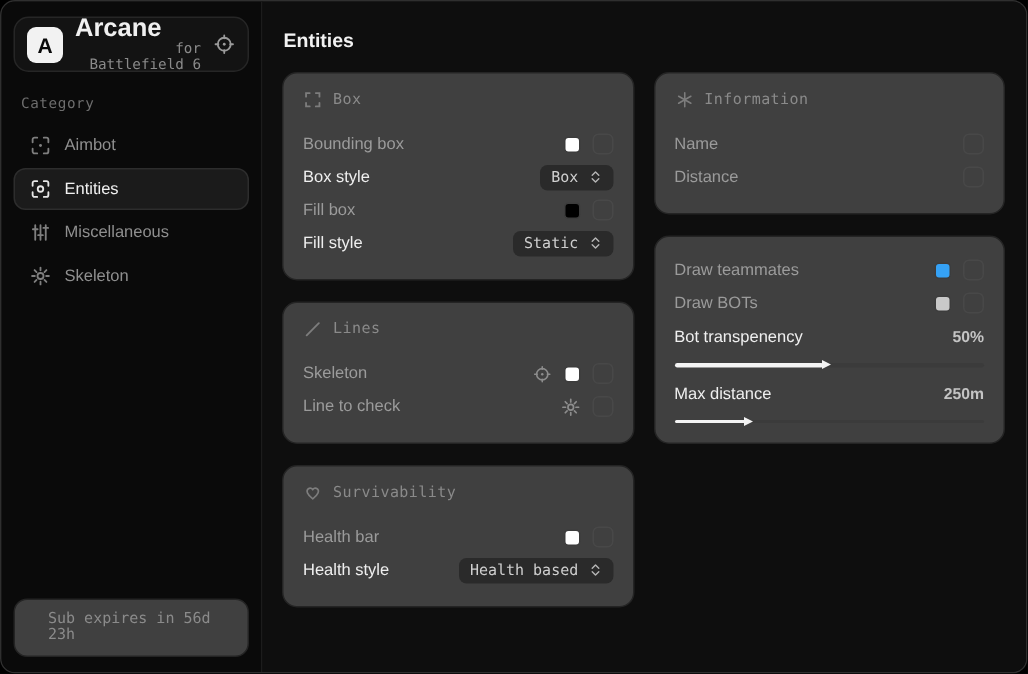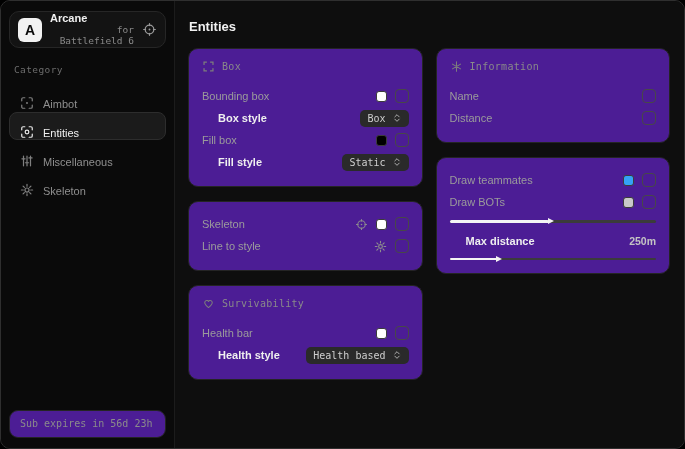--- a/index.html
+++ b/index.html
@@ -23,68 +23,68 @@
     display:flex; align-items:center; gap:8px;
     background:#131313; border:1px solid #262626; border-radius:10px;
     padding:6px 8px; height:37px;
   }
   .app-logo {
     width:24px; height:24px; border-radius:6px; background:#f2f2f2;
     color:#0a0a0a; font-weight:bold; font-size:14px;
     display:flex; align-items:center; justify-content:center; flex:0 0 24px;
   }
   .app-meta { flex:1; line-height:1.15; }
-  .app-name { color:#f0f0f0; font-size:11px; font-weight:bold; }
+  .app-name { color:#f0f0f0; font-size:17px; font-weight:bold; }
   .app-sub { color:#8a8a8a; font-size:9.5px;text-align:right; }
   .app-gear { color:#9a9a9a; display:flex; align-items:center; }
 
   .cat-label {
     color:#6d6d6d; font-size:9.5px; letter-spacing:.4px;
     margin:16px 0 8px 5px;
   }
   .side-item {
-    display:flex; align-items:flex-end; gap:9px; height:28px;
+    display:flex; align-items:center; gap:9px; height:28px;
     padding:0 10px; margin-bottom:1px; border:1px solid transparent;
     border-radius:8px; color:#8f8f8f; font-size:11px; cursor:default;
   }
   .side-item .ic { display:flex; align-items:center; color:#7f7f7f; }
   .side-item.active {
     background:#1b1b1b; border-color:#2d2d2d; color:#f1f1f1;
   }
   .side-item.active .ic { color:#e8e8e8; }
 
   .side-footer {
-    margin-top:auto; background:#4c1d95; border:1px solid #242424;
-    border-radius:9px; padding:7px 10px 8px;
+    margin-top:auto; background:#404040; border:1px solid #242424;
+    border-radius:9px; padding:7px 22px 8px;
   }
   .foot-line1 { color:#8b8b8b; font-size:10px; }
   .foot-line2 { color:#dcdcdc; font-size:9.5px; font-weight:bold; margin-top:3px; }
 
   
   .main { flex:1; background:#0e0e0e; padding:14px 14px 14px 13px; overflow:hidden; }
   .page-title { color:#f2f2f2; font-size:13px; font-weight:bold; margin:4px 0 14px 1px; }
   .cols { display:flex; gap:13px; align-items:flex-start; }
   .col { flex:1; display:flex; flex-direction:column; gap:14px; min-width:0; }
 
   .card {
-    background:#4c1d95; border:1px solid #242424; border-radius:10px;
+    background:#404040; border:1px solid #242424; border-radius:10px;
     padding:11px 13px 13px; width:100%;
   }
   .sec-head {
     display:flex; align-items:center; gap:7px;
     color:#8a8a8a; font-size:10px; letter-spacing:.3px; margin-bottom:12px;
   }
   .sec-head .ic { display:flex; color:#7d7d7d; }
 
   .row {
     display:flex; align-items:center; justify-content:space-between;
     height:22px;
   }
   .row-label { color:#9b9b9b; font-size:11px; }
-  .row-label.hl { color:#efefef; font-weight:bold;margin-left:16px; }
+  .row-label.hl { color:#efefef; font-weight:normal; }
   .ctrls { display:flex; align-items:center; gap:8px; }
 
   .swatch { width:11px; height:11px; border-radius:3px; border:1px solid #3c3c3c; cursor:pointer; }
   .checkbox {
     width:14px; height:14px; border-radius:4px;
     border:1.5px solid #484848; background:transparent; cursor:pointer;
   }
   .mini-gear { color:#8d8d8d; display:flex; cursor:pointer; }
 
   .pill {
@@ -259,34 +259,42 @@
               <span class="ic">
                 <svg width="10" height="10" viewBox="0 0 16 16">
                     <use href="#i-updown"></use>
                   </svg>
               </span>
             </span>
           </div>
         </div>
 
         <div class="card">
+          <div class="sec-head mono">
+            <span class="ic">
+              <svg width="13" height="13" viewBox="0 0 16 16">
+                  <use href="#i-diag"></use>
+                </svg>
+            </span>
+            <span>Lines</span>
+          </div>
           <div class="row">
             <span class="row-label">Skeleton</span>
             <span class="ctrls">
               <span class="mini-gear">
                 <svg width="13" height="13" viewBox="0 0 16 16">
                     <use href="#i-rings"></use>
                   </svg>
               </span>
               <span class="swatch" style="background: rgb(255, 255, 255);"></span>
               <span class="checkbox"></span>
             </span>
           </div>
           <div class="row">
-            <span class="row-label">Line to style</span>
+            <span class="row-label">Line to check</span>
             <span class="ctrls">
               <span class="mini-gear">
                 <svg width="13" height="13" viewBox="0 0 16 16">
                     <use href="#i-gear"></use>
                   </svg>
               </span>
               <span class="checkbox"></span>
             </span>
           </div>
         </div>
@@ -356,20 +364,24 @@
           </div>
           <div class="row">
             <span class="row-label">Draw BOTs</span>
             <span class="ctrls">
               <span class="swatch" style="background: rgb(201, 201, 201);"></span>
               <span class="checkbox"></span>
             </span>
           </div>
 
           <div class="slider-block">
+            <div class="row" style="height:20px">
+              <span class="row-label hl">Bot transpenency</span>
+              <span class="slider-val">50%</span>
+            </div>
             <div class="slider-track">
               <div class="slider-fill" style="width: 48%;">
                 <div class="slider-thumb"></div>
               </div>
             </div>
           </div>
 
           <div class="slider-block" style="margin-bottom:0">
             <div class="row" style="height:20px">
               <span class="row-label hl">Max distance</span>

